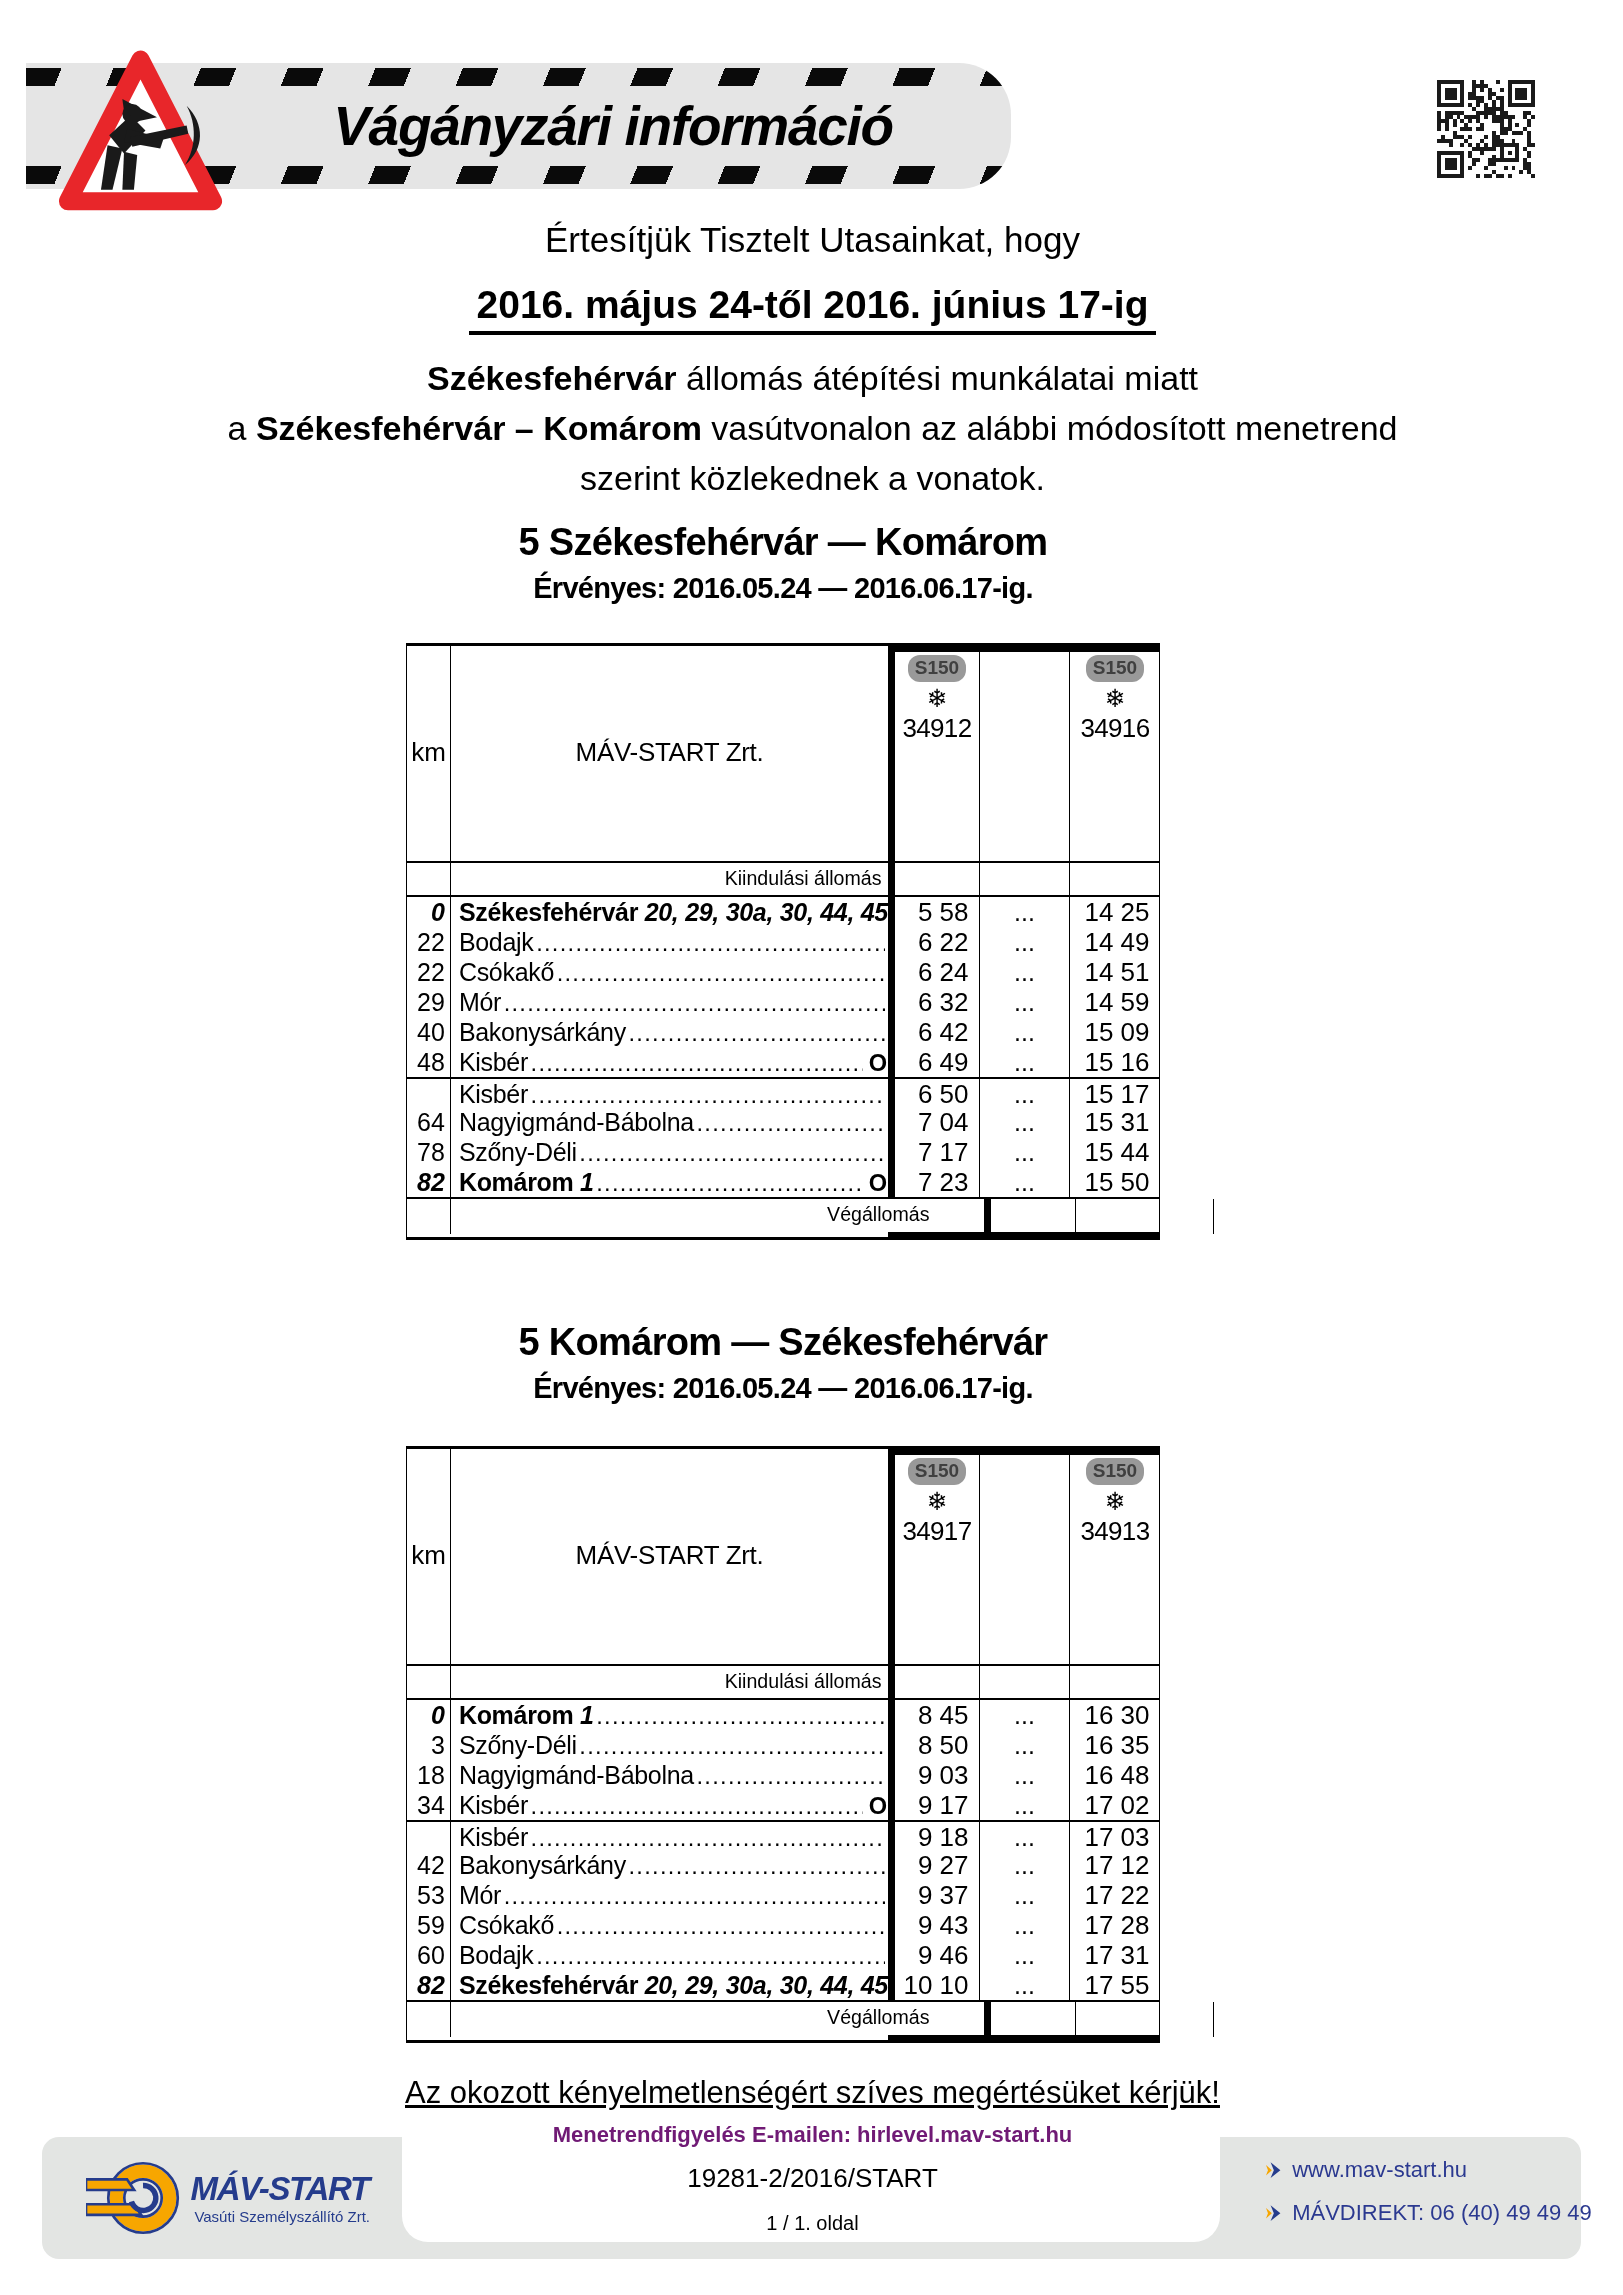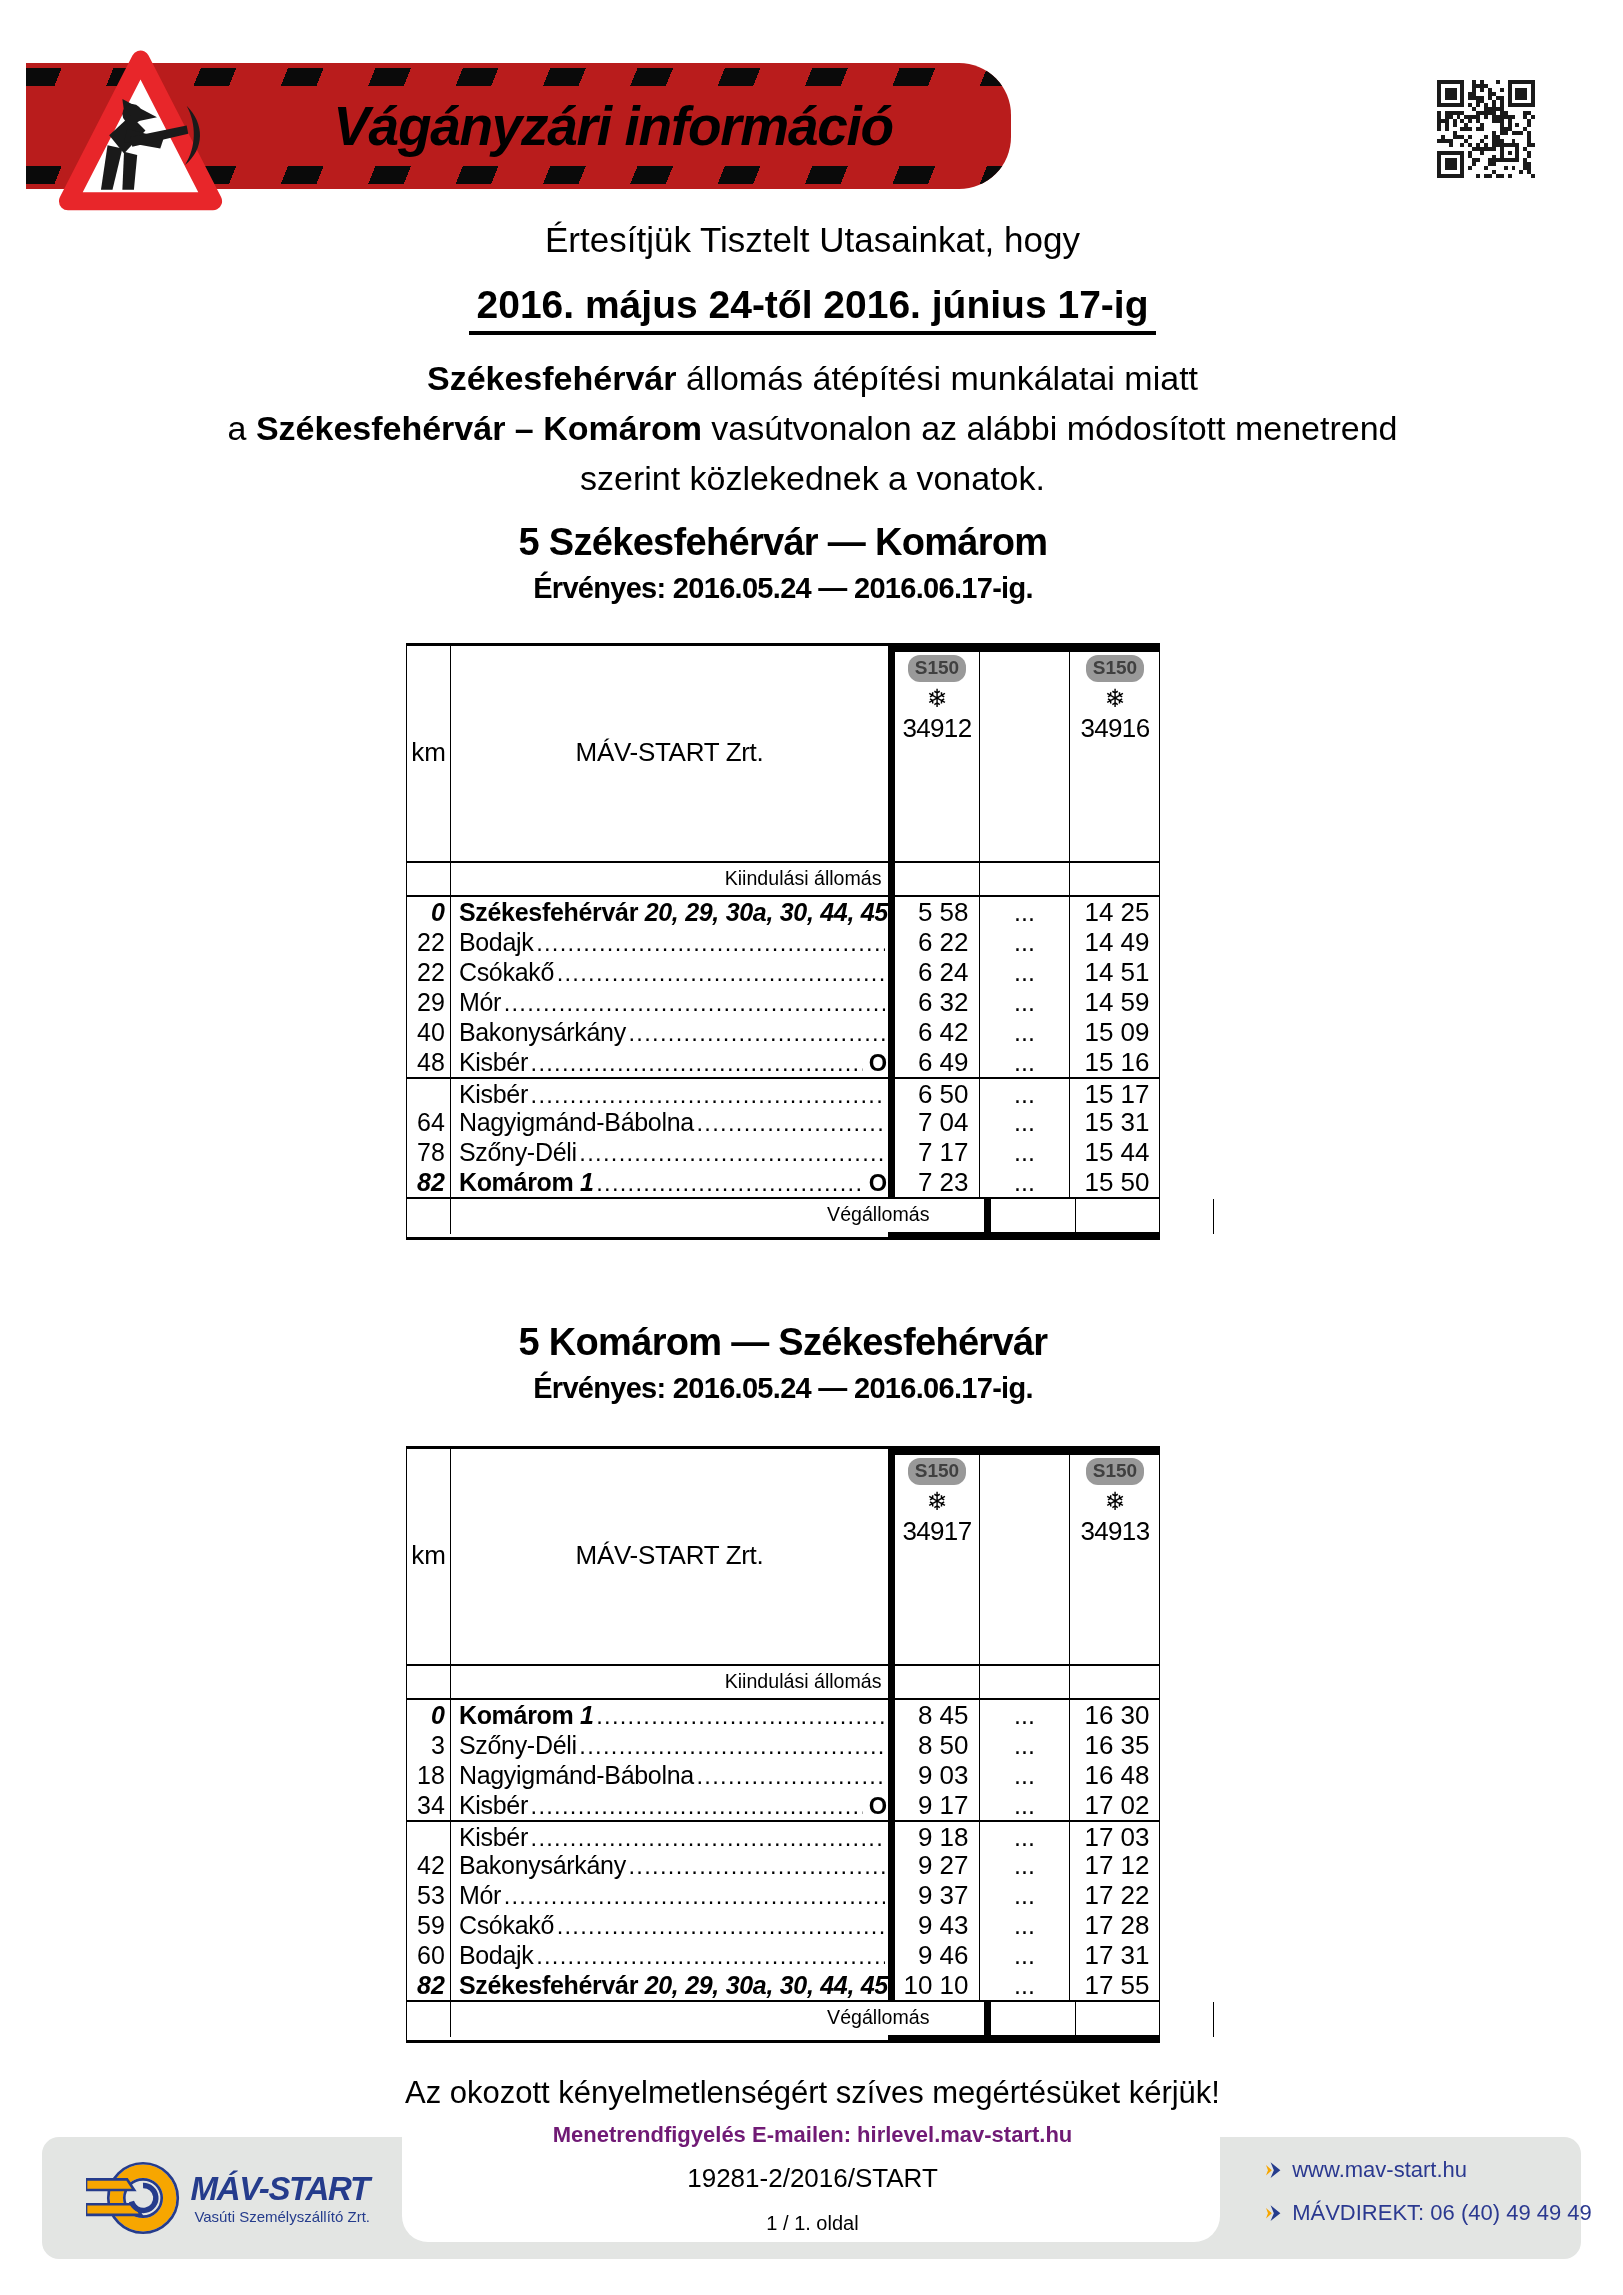--- a/index.html
+++ b/index.html
@@ -1,20 +1,20 @@
 <!DOCTYPE html>
 <html style="font-size:10.5px"><head>
 <meta charset="utf-8">
 <style>
   html,body{margin:0;padding:0;background:#888;}
   #page{position:relative;width:1623px;height:2295px;background:#ffffff;overflow:hidden;
         font-family:"Liberation Sans","DejaVu Sans",sans-serif;color:#000;}
 
   
-  #banner{position:absolute;left:26px;top:63px;width:985px;height:126px;background:#b91c1c;
+  #banner{position:absolute;left:26px;top:63px;width:985px;height:126px;background:#e5e5e5;
           border-radius:0 52px 52px 0;overflow:hidden;z-index:1;}
   .stripe{position:absolute;left:0;right:0;height:17.7px;
           background:repeating-linear-gradient(112deg,#0a0a0a 0 33px,rgba(0,0,0,0) 33px 81px);}
   .stripe.top{top:5.2px}.stripe.bot{bottom:5.2px}
   #banner-title{position:absolute;left:222px;right:33px;top:0;bottom:0;display:flex;align-items:center;
           justify-content:center;font-size:55px;font-weight:700;font-style:italic;letter-spacing:-1.3px;z-index:2;}
   #warning-sign{position:absolute;left:58px;top:48px;z-index:3;}
   #qr{position:absolute;left:1433px;top:76px;width:106px;height:106px;background:#fff;}
   #qr svg{width:100%;height:100%;shape-rendering:crispEdges;}
 
@@ -68,21 +68,21 @@
   .trow.sep{border-top:2.6px solid #000;}
   .boldrow .c-st{font-weight:700;}
   .kmb{font-weight:700;font-style:italic;}
   .sfx{font-weight:700;font-style:italic;margin-left:6.5px;}
   .leader{flex:1 1 auto;overflow:hidden;margin:0 2.6px;}
   .leader::after{content:"....................................................................................";
       letter-spacing:1.3px;font-size:23.6px;font-weight:400;font-style:normal;}
   .mark{font-weight:700;font-size:23.6px;margin-left:2.6px;margin-right:1.3px;font-style:normal;}
 
   
-  #closing{top:2075px;font-size:31px;}
+  #closing{top:2075px;font-size:31px;text-decoration:underline;}
   #email-line{top:2122px;font-size:22px;font-weight:700;color:#701a75;z-index:4;}
   #footer-bar{position:absolute;left:42px;top:2137px;width:1539px;height:122px;background:#e3e5e3;
               border-radius:17px;z-index:0;}
   #footer-notch{position:absolute;left:402px;top:2137px;width:818px;height:105px;background:#fff;
               border-radius:0 0 26px 26px;z-index:1;}
   #doc-number{top:2163px;font-size:26px;z-index:2;}
   #page-info{top:2212px;font-size:20px;z-index:2;}
   #logo{position:absolute;left:86px;top:2152px;display:flex;align-items:center;gap:6.5px;z-index:2;}
   #logo-texts{display:flex;flex-direction:column;}
   #logo-title{font-size:33px;font-weight:700;font-style:italic;color:#253c8c;letter-spacing:-1.3px;line-height:35px;}

